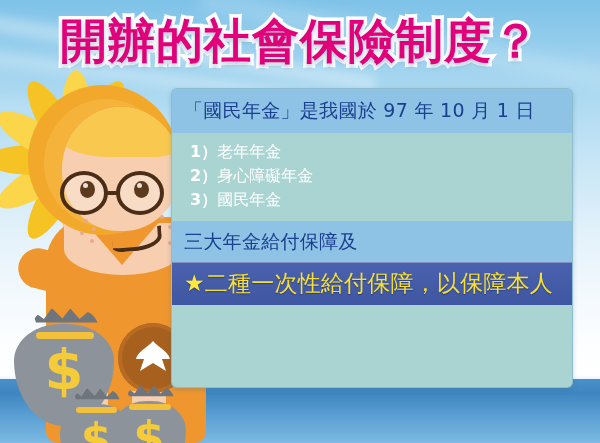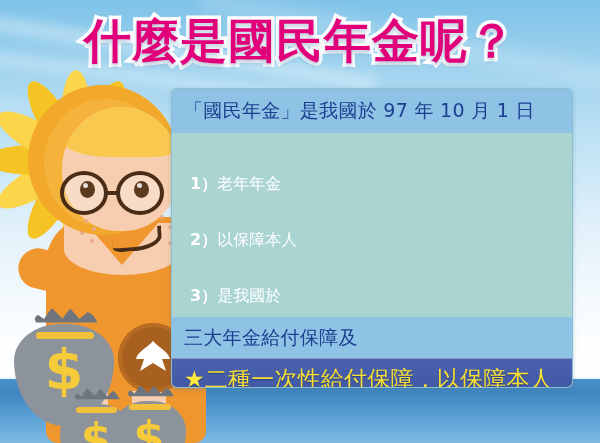--- a/index.html
+++ b/index.html
@@ -250,21 +250,21 @@
   }
   .band-head.second { padding: 6px 12px 7px 12px; }
 
   .band-list {
     background:#a9d4d2;
     color:#ffffff;
     padding: 7px 12px 9px 18px;
     font-size: 16px;
     line-height: 24px;
   }
-  .band-list .li { white-space: nowrap; margin-top: 32px; }
+  .band-list .li { white-space: nowrap; }
   .band-list .num { font-weight: bold; }
 
   .band-note {
     background: linear-gradient(180deg,#4a62ad 0%, #3f56a3 100%);
     color:#f7e033;
     padding: 7px 10px 8px 12px;
     font-size: 23px;
     line-height: 27px;
     letter-spacing: .2px;
     text-shadow: 0 1px 1px rgba(20,30,80,.5);
@@ -278,21 +278,21 @@
 <div id="poster">
 
   <div class="streak s1"></div>
   <div class="streak s2"></div>
   <div class="streak s3"></div>
   <div class="streak s4"></div>
 
   <div class="ground-edge"></div>
   <div class="ground"></div>
 
-  <div class="title">什麼是國民年金呢？</div>
+  <div class="title">開辦的社會保險制度？</div>
 
   <div class="character">
 
     <div class="petals">
       <div class="petal" style="transform: rotate(0deg)"></div>
       <div class="petal alt" style="transform: rotate(30deg)"></div>
       <div class="petal" style="transform: rotate(60deg)"></div>
       <div class="petal alt" style="transform: rotate(90deg)"></div>
       <div class="petal" style="transform: rotate(120deg)"></div>
       <div class="petal alt" style="transform: rotate(150deg)"></div>
@@ -371,24 +371,24 @@
 
     <div class="band-head">
       <div>「國民年金」是我國於 97 年 10 月 1 日</div>
     </div>
 
     <div class="band-list">
       <div class="li">
         <span class="num">1）</span><span>老年年金</span>
       </div>
       <div class="li">
-        <span class="num">2）</span><span>以保障本人</span>
+        <span class="num">2）</span><span>身心障礙年金</span>
       </div>
       <div class="li">
-        <span class="num">3）</span><span>是我國於</span>
+        <span class="num">3）</span><span>國民年金</span>
       </div>
     </div>
 
     <div class="band-head second">
       <div>三大年金給付保障及</div>
     </div>
 
 
     <div class="band-note">
       <div><span class="star">★</span><span>二種一次性給付保障，以保障本人</span></div>

